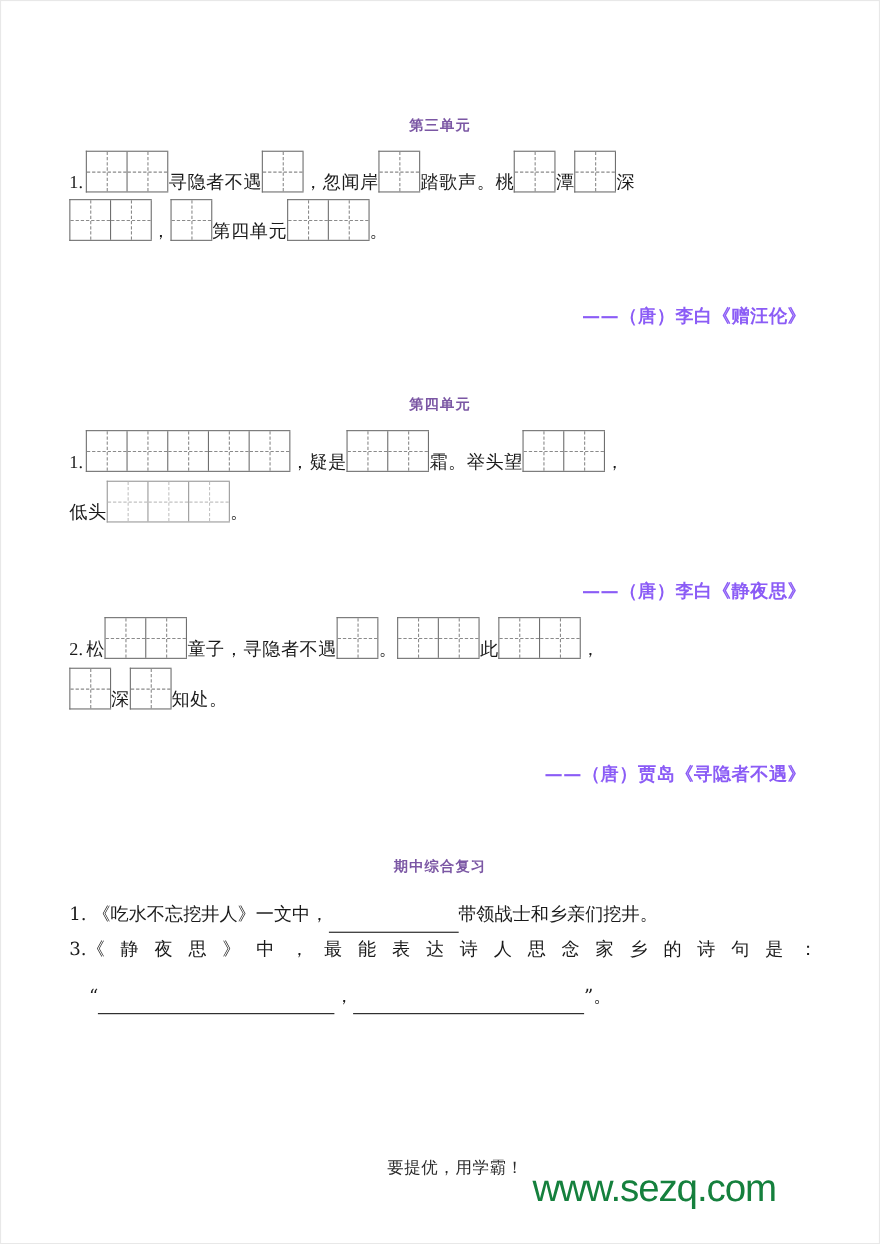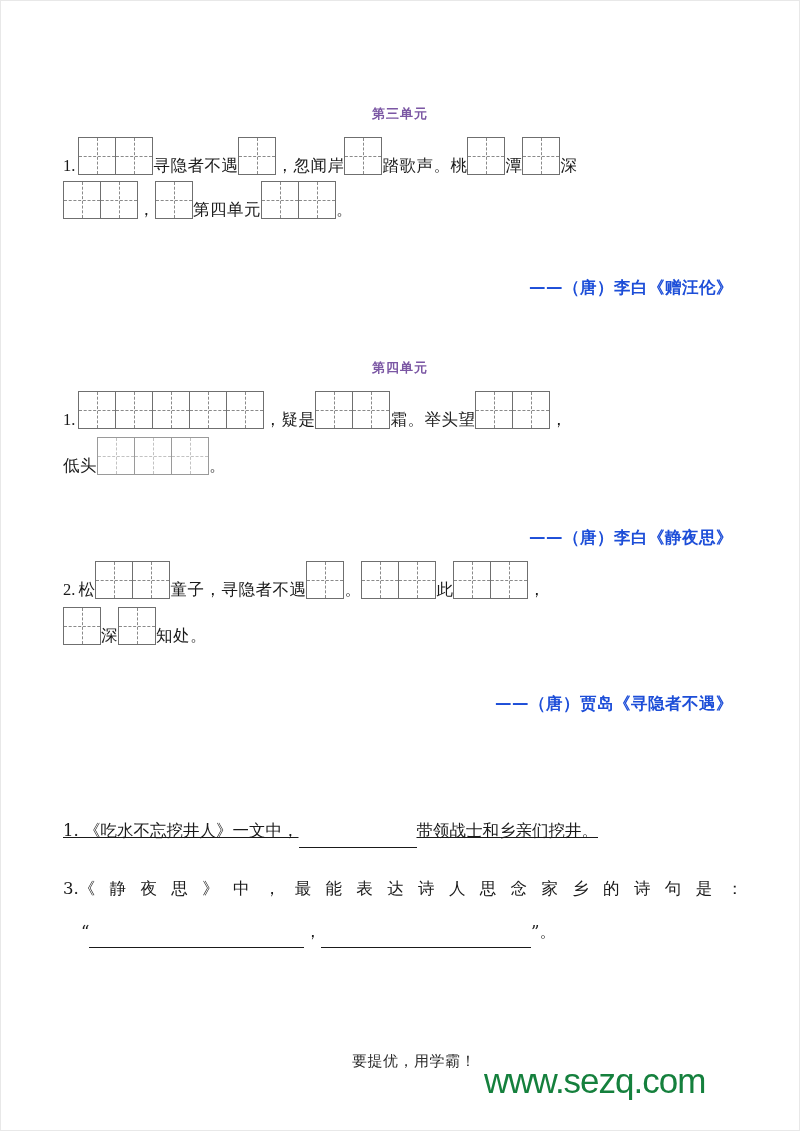--- a/index.html
+++ b/index.html
@@ -89,21 +89,21 @@
   }
   
   .grid.light { border-color: #9a9a9a; border-right: none; }
   .grid.light .cell { border-right-color: #9a9a9a; }
   .grid.light .cell::before { border-left-color: #c2c2c2; }
   .grid.light .cell::after { border-top-color: #c2c2c2; }
 
   
   .attrib {
     text-align: right;
-    color: #1d4ed8;
+    color: #8b5cf6;
     font-family: "DejaVu Serif", "Liberation Serif", serif;
     font-weight: bold;
     font-size: 16.5px;
     letter-spacing: 0.5px;
   }
 
   
   .qline {
     color: #1a1a1a;
     font-size: 16.5px;
@@ -257,23 +257,24 @@
         <span class="txt">深</span>
         <span class="grid">
           <span class="cell"></span>
         </span>
         <span class="txt">知处。</span>
       </div>
   </div>
 
   <div class="abs attrib" style="right:66px; top:692px;">——（唐）贾岛《寻隐者不遇》</div>
 
+  <div class="abs section-title" style="left:0; right:0; top:778px;">期中综合复习</div>
 
   <div class="abs" style="left:62px; width:680px; top:818px;">
-    <div class="qline" id="rev-q0" style="margin-bottom:29px;text-decoration:underline;"><span>1. </span><span class="txt">《吃水不忘挖井人》一文中，</span><span class="blank" style="width: 118px;">&nbsp;</span><span class="txt">带领战士和乡亲们挖井。</span></div>
+    <div class="qline" id="rev-q0" style="margin-bottom:3px;"><span>1. </span><span class="txt">《吃水不忘挖井人》一文中，</span><span class="blank" style="width: 118px;">&nbsp;</span><span class="txt">带领战士和乡亲们挖井。</span></div>
     <div class="qline spread" id="rev-q2">
         <span>3. </span>
         <span style="flex: 1 1 0%; display: flex; justify-content: space-between;">
           <span>《</span>
           <span>静</span>
           <span>夜</span>
           <span>思</span>
           <span>》</span>
           <span>中</span>
           <span>，</span>

